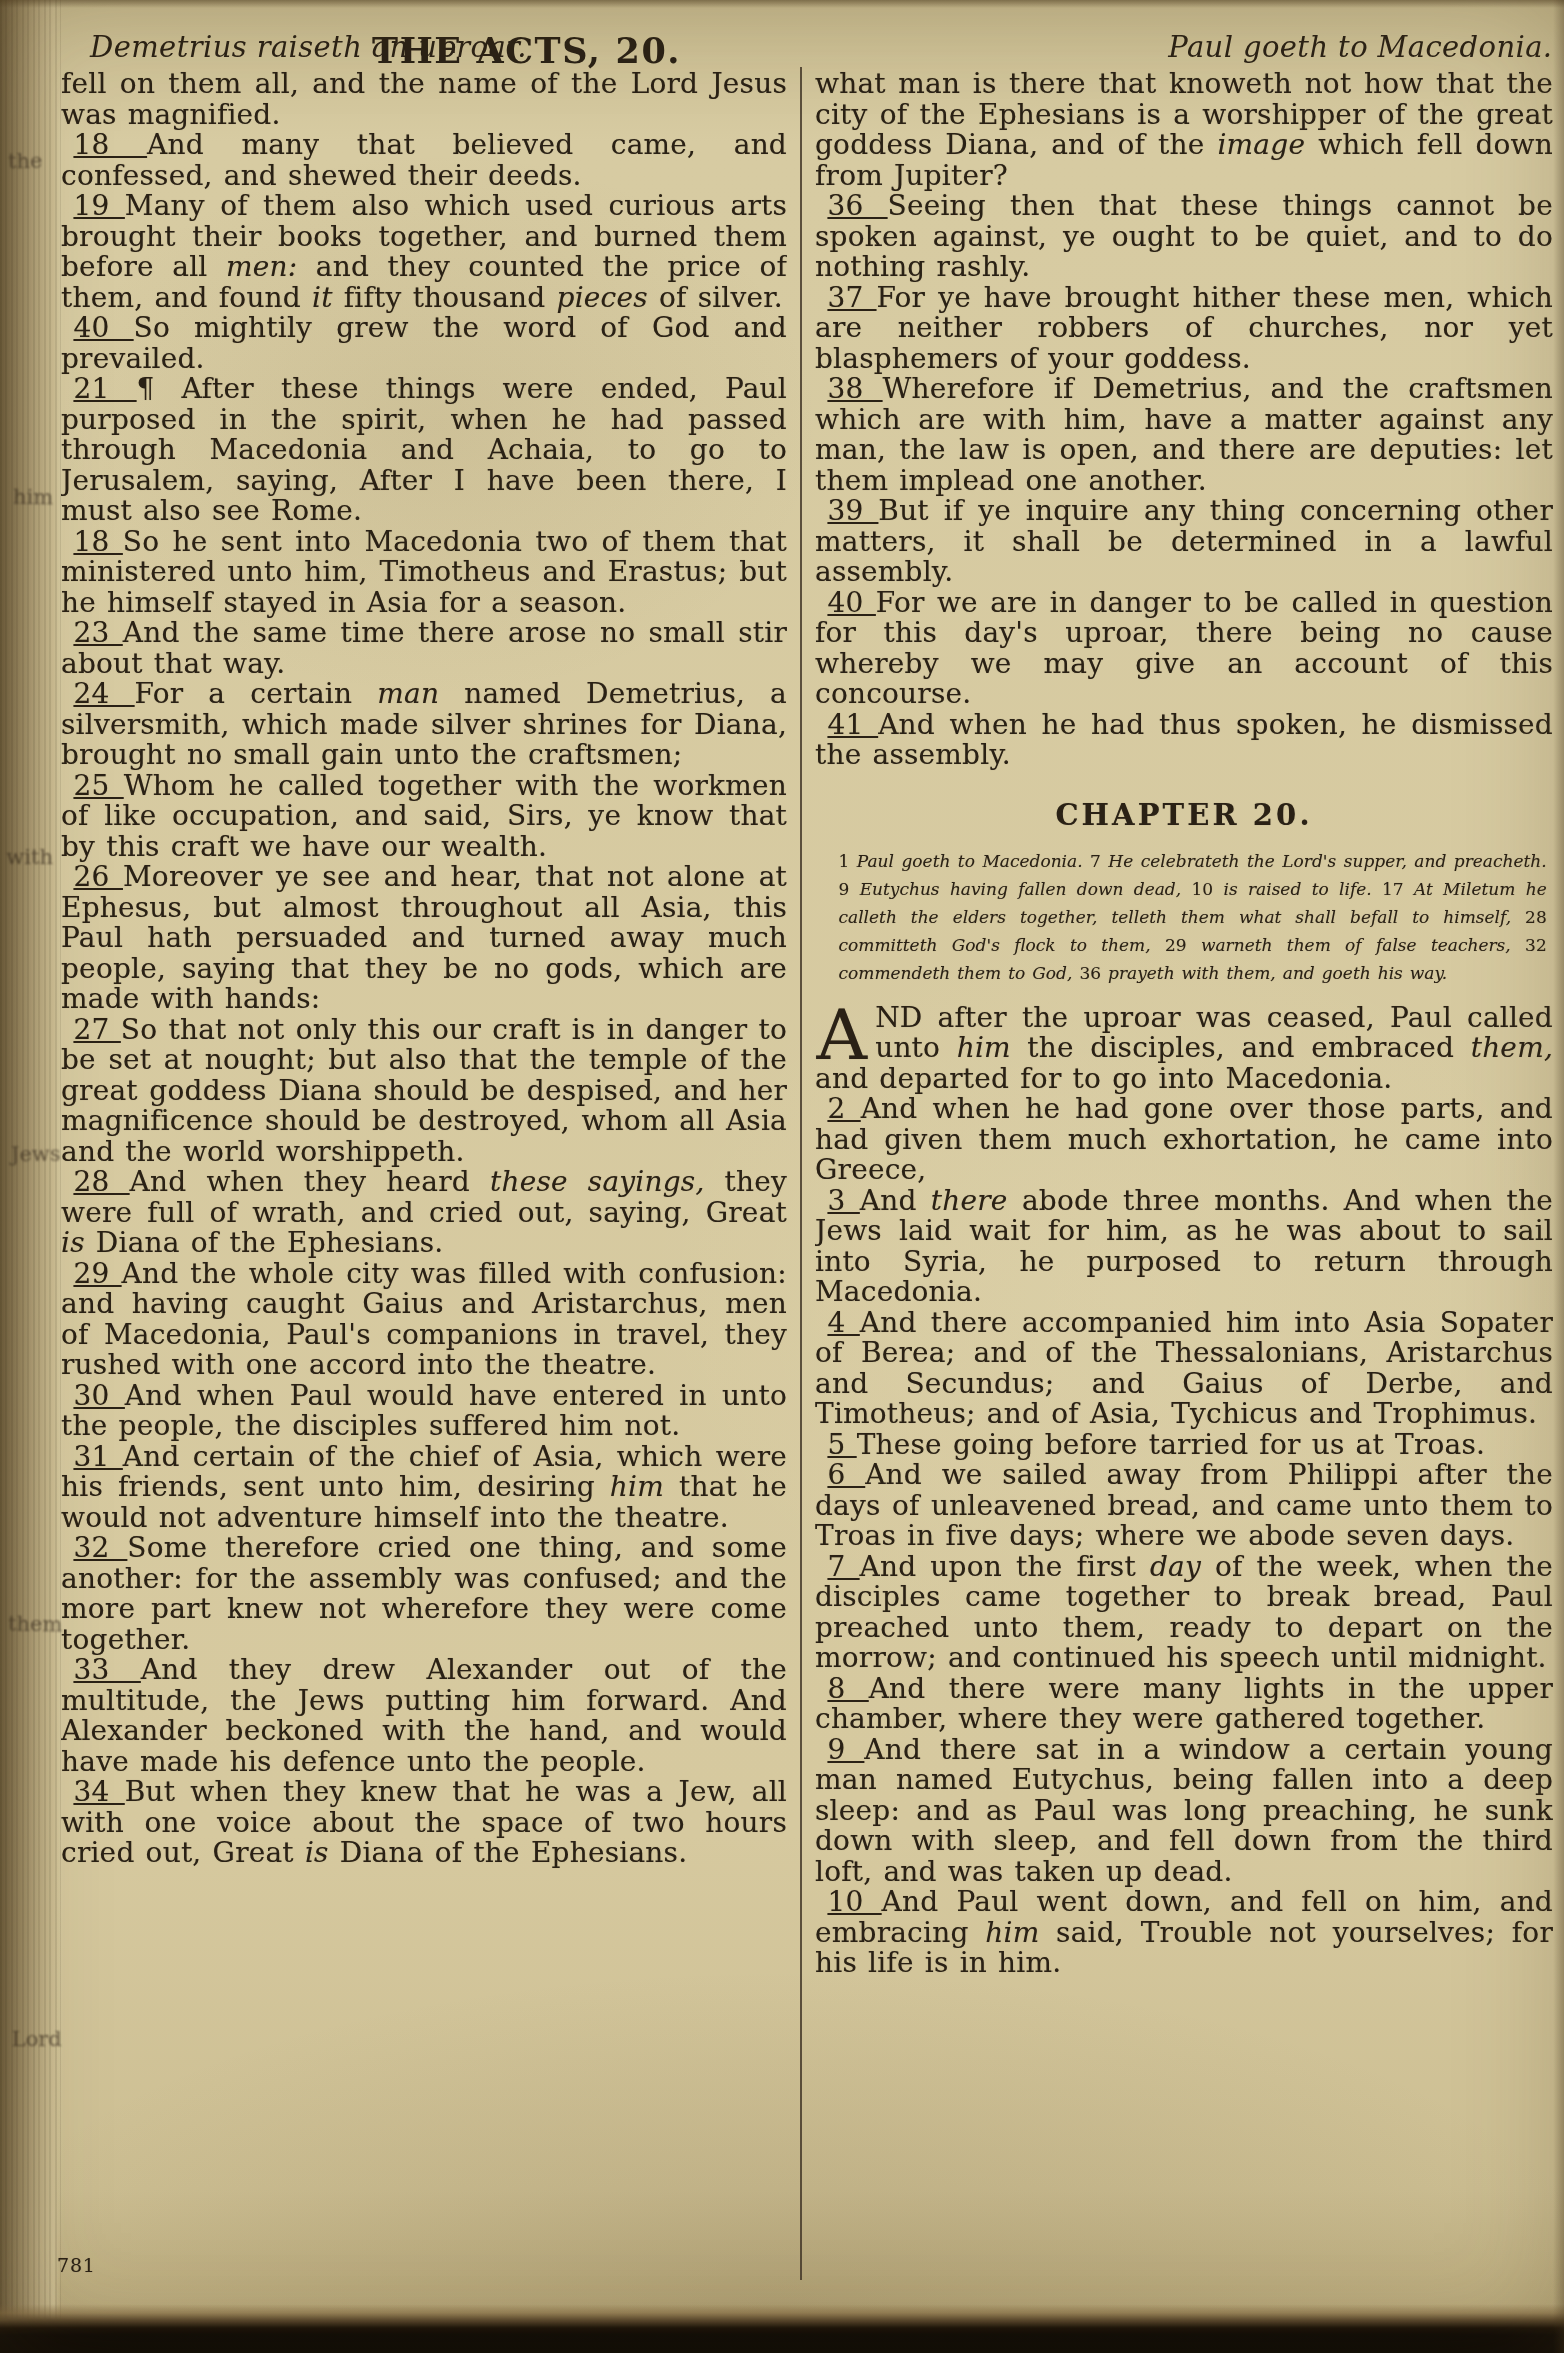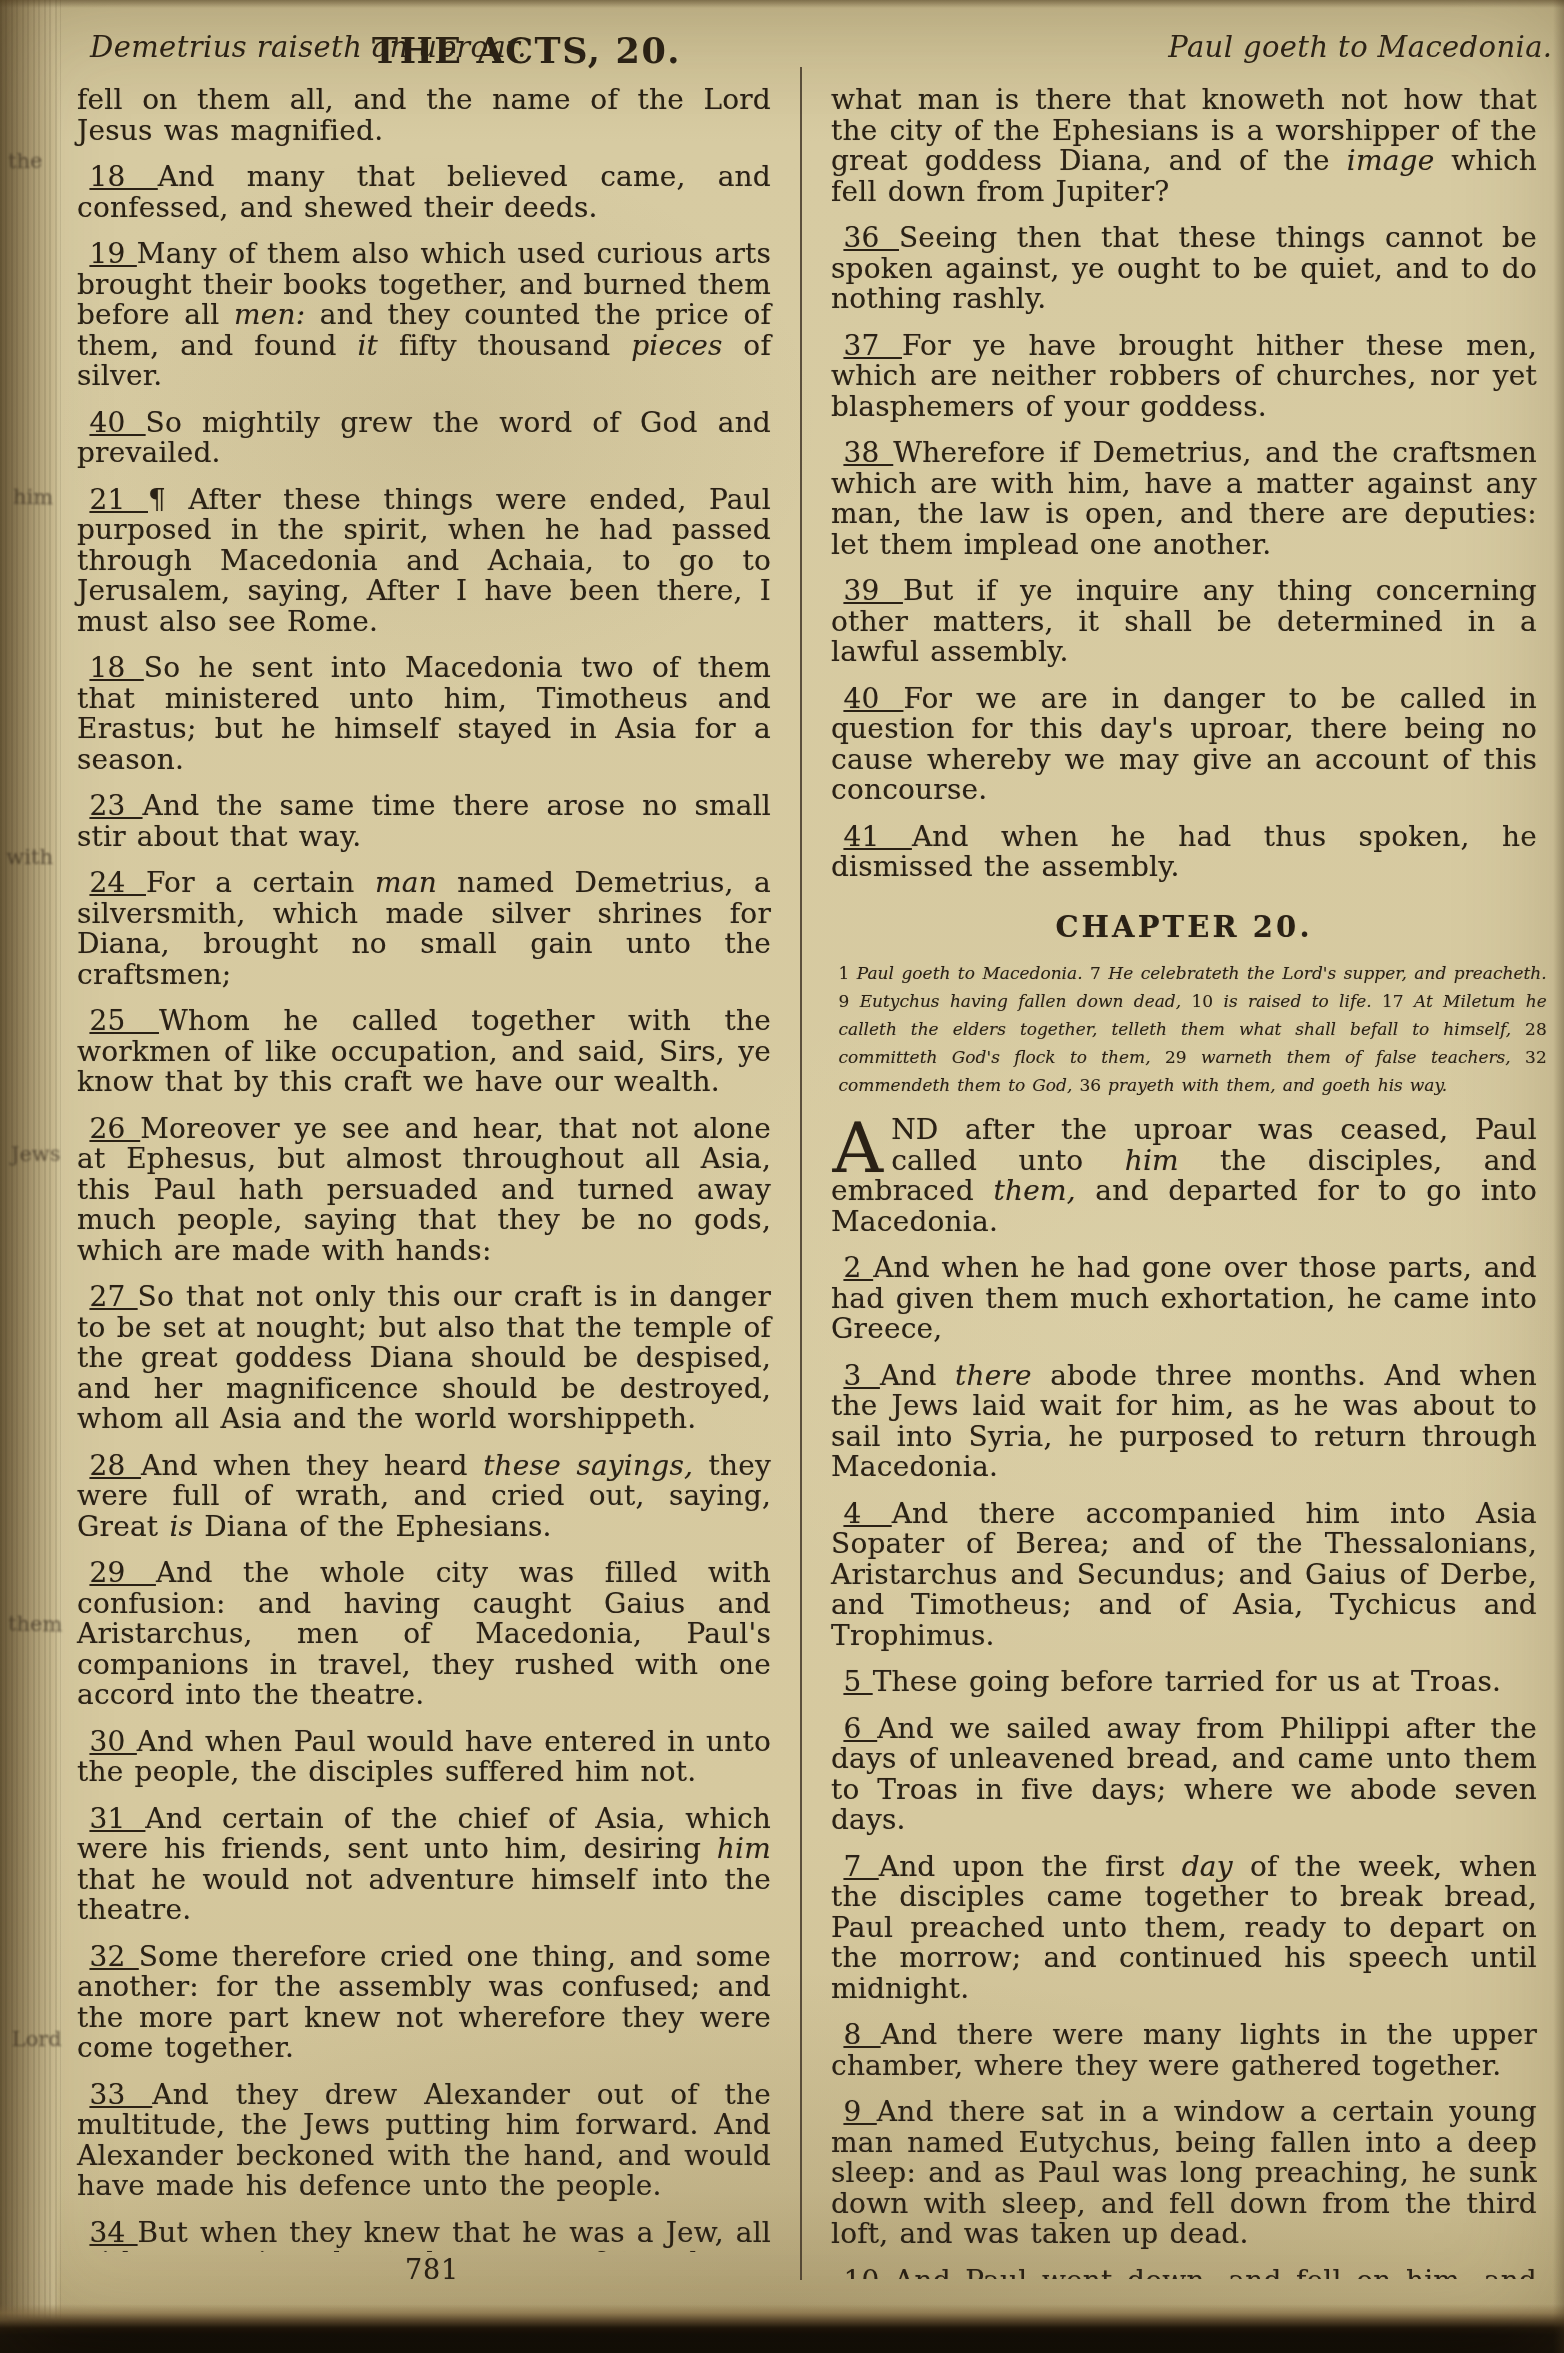--- a/index.html
+++ b/index.html
@@ -57,21 +57,21 @@
   .rh-left  { position:absolute; left:64px; font-style:italic; font-size:29px; letter-spacing:0.4px; }
   .rh-center{ position:absolute; left:346px; font-size:35px; letter-spacing:1.6px; font-weight:700; }
   .rh-right { position:absolute; right:12.5px; font-style:italic; font-size:29px; letter-spacing:0.4px; }
 
   
   .col-left  { position:absolute; left:61px;  top:69px; width:726px;  height:2183px; overflow:hidden; }
   .col-right { position:absolute; left:815px; top:69px; width:738px; height:2210px; overflow:hidden; }
   .divider   { position:absolute; left:800px; top:67px; width:2.3px; height:2213px; background:#45392a; opacity:0.85; }
 
   .verse {
-    margin:16px; font-size:28px; line-height:30.5px; text-align:justify;
+    margin:0; font-size:28px; line-height:30.5px; text-align:justify;
     text-indent:12.5px; word-spacing:2px; letter-spacing:0.2px;
     text-shadow:0 0 0.8px rgba(43,34,22,0.35);
   }
   .verse.cont, .verse.has-drop { text-indent:0; }
   .it { font-style:italic; }
   .rm { font-style:normal; }
   .vnum { white-space:pre;text-decoration:underline; }
   .pilcrow { white-space:pre; }
   .dropcap {
     float:left; font-size:70px; line-height:56px; padding:4.7px 7.8px 0 1.6px;
@@ -81,22 +81,22 @@
   .chapter-heading {
     margin:27px 0 15.6px 0; text-align:center; font-size:29px; font-weight:700;
     letter-spacing:3.1px; text-shadow:0 0 0.8px rgba(43,34,22,0.35);
   }
   .chapter-summary {
     margin:0 6.3px 15.6px 23.5px; font-style:italic; font-size:17px; line-height:28px;
     text-align:justify; word-spacing:1.6px; text-shadow:0 0 0.8px rgba(43,34,22,0.3);
   }
 
   .page-number {
-    position:absolute; left:69px; top:2254px; width:726px;
-    text-align:center; font-size:27px; letter-spacing:0.8px;
+    position:absolute; left:57px; top:2254px; width:726px;
+    font-size:19px; letter-spacing:0.8px;
     text-shadow:0 0 0.8px rgba(43,34,22,0.35);
   }
 </style>
 </head>
 <body>
 
 <div class="paper"></div>
 
 <div class="gutter" id="gutter">
     <span class="gutter-frag" style="left: 7.8px; top: 149px; transform: rotate(-1deg);">the</span>

